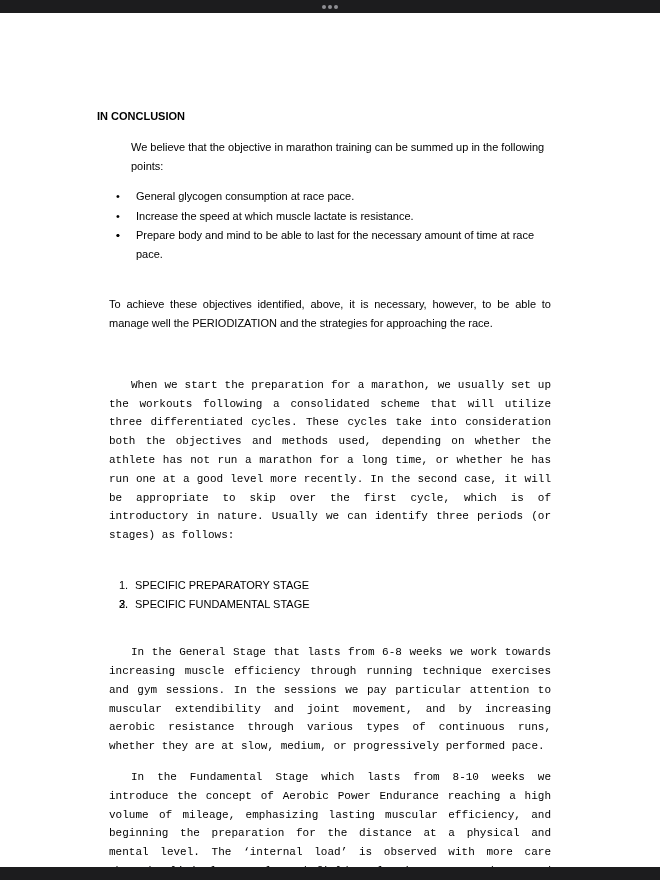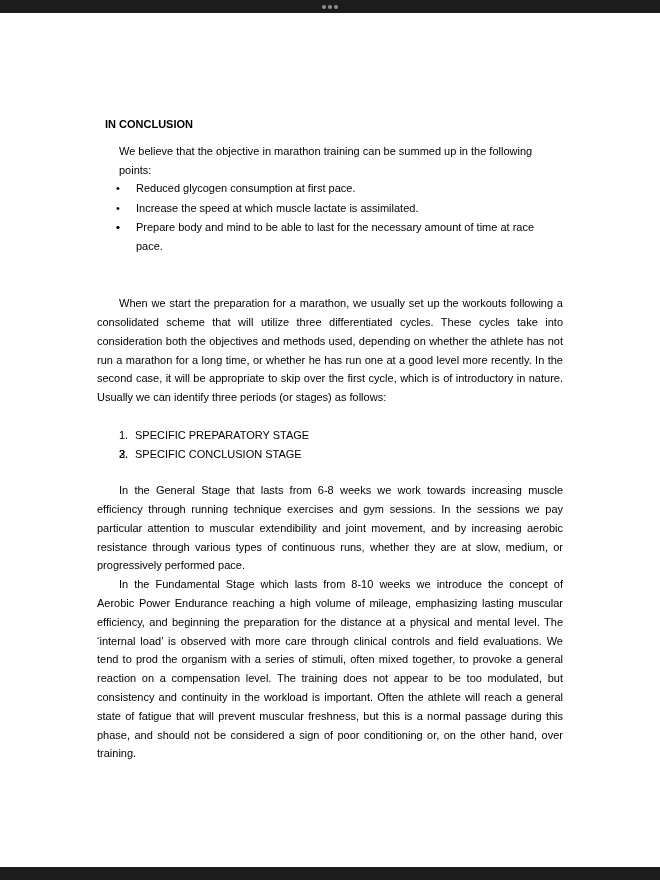--- a/index.html
+++ b/index.html
@@ -20,24 +20,24 @@
   .dot { width: 4px; height: 4px; border-radius: 50%; background: #8e8e93; }
   .bottombar {
     position: absolute; left: 0; top: 867px; width: 660px; height: 13px;
     background: #1c1c1e;
   }
   .page {
     position: absolute; left: 97px; top: 107px; width: 466px;
     font-size: 11px; line-height: 18.8px;
   }
   h2 {
-    font-size: 11px; font-weight: bold; margin: 8px; line-height: 18.8px;
+    font-size: 11px; font-weight: bold; margin: 0; line-height: 18.8px;
   }
-  p { margin: 0; text-align: justify; }
-  .indent { text-indent: 22px; }
+  p { margin: 12px; text-align: justify; }
+  .indent { text-indent: 22px; font-family: Liberation Mono, monospace; }
   .intro { padding-left: 22px; text-align: left; }
   ul.bullets { list-style: none; margin: 0; padding: 0; }
   ul.bullets li { position: relative; padding-left: 39px; line-height: 19.2px; }
   ul.bullets li .b { position: absolute; left: 19px; top: 0; font-size: 11px; }
   ol.stages { list-style: none; margin: 0; padding: 0; }
   ol.stages li { position: relative; padding-left: 38px; line-height: 18.6px; }
   ol.stages li .n { position: absolute; left: 22px; }
   .gap-lg { height: 19px; }
   .gap-md { height: 18px; }
 </style>
@@ -49,33 +49,34 @@
     <span class="dot"></span>
     <span class="dot"></span>
     <span class="dot"></span>
   </div>
 </div>
 
 <div class="page">
   <h2>IN CONCLUSION</h2>
   <p class="intro">We believe that the objective in marathon training can be summed up in the following points:</p>
   <ul class="bullets">
-    <li><span class="b">•</span><span>Reduced glycogen consumption at first pace.</span></li>
-    <li><span class="b">•</span><span>Increase the speed at which muscle lactate is assimilated.</span></li>
+    <li><span class="b">•</span><span>General glycogen consumption at race pace.</span></li>
+    <li><span class="b">•</span><span>Increase the speed at which muscle lactate is resistance.</span></li>
     <li><span class="b">•</span></li>
     <li><span class="b">•</span><span>Prepare body and mind to be able to last for the necessary amount of time at race pace.</span></li>
   </ul>
   <div class="gap-lg"></div>
+  <p>To achieve these objectives identified, above, it is necessary, however, to be able to manage well the PERIODIZATION and the strategies for approaching the race.</p>
   <div class="gap-lg"></div>
 
   <p class="indent">When we start the preparation for a marathon, we usually set up the workouts following a consolidated scheme that will utilize three differentiated cycles. These cycles take into consideration both the objectives and methods used, depending on whether the athlete has not run a marathon for a long time, or whether he has run one at a good level more recently. In the second case, it will be appropriate to skip over the first cycle, which is of introductory in nature. Usually we can identify three periods (or stages) as follows:</p>
   <div class="gap-lg"></div>
   <ol class="stages">
     <li><span class="n">1.</span><span>SPECIFIC PREPARATORY STAGE</span></li>
     <li><span class="n">2.</span></li>
-    <li><span class="n">3.</span><span>SPECIFIC CONCLUSION STAGE</span></li>
+    <li><span class="n">3.</span><span>SPECIFIC FUNDAMENTAL STAGE</span></li>
   </ol>
   <div class="gap-md"></div>
   <p class="indent">In the General Stage that lasts from 6-8 weeks we work towards increasing muscle efficiency through running technique exercises and gym sessions. In the sessions we pay particular attention to muscular extendibility and joint movement, and by increasing aerobic resistance through various types of continuous runs, whether they are at slow, medium, or progressively performed pace.</p>
   <p class="indent">In the Fundamental Stage which lasts from 8-10 weeks we introduce the concept of Aerobic Power Endurance reaching a high volume of mileage, emphasizing lasting muscular efficiency, and beginning the preparation for the distance at a physical and mental level. The ‘internal load’ is observed with more care through clinical controls and field evaluations. We tend to prod the organism with a series of stimuli, often mixed together, to provoke a general reaction on a compensation level. The training does not appear to be too modulated, but consistency and continuity in the workload is important. Often the athlete will reach a general state of fatigue that will prevent muscular freshness, but this is a normal passage during this phase, and should not be considered a sign of poor conditioning or, on the other hand, over training.</p>
 </div>
 
 <div class="bottombar"></div>
 
 </body></html>

